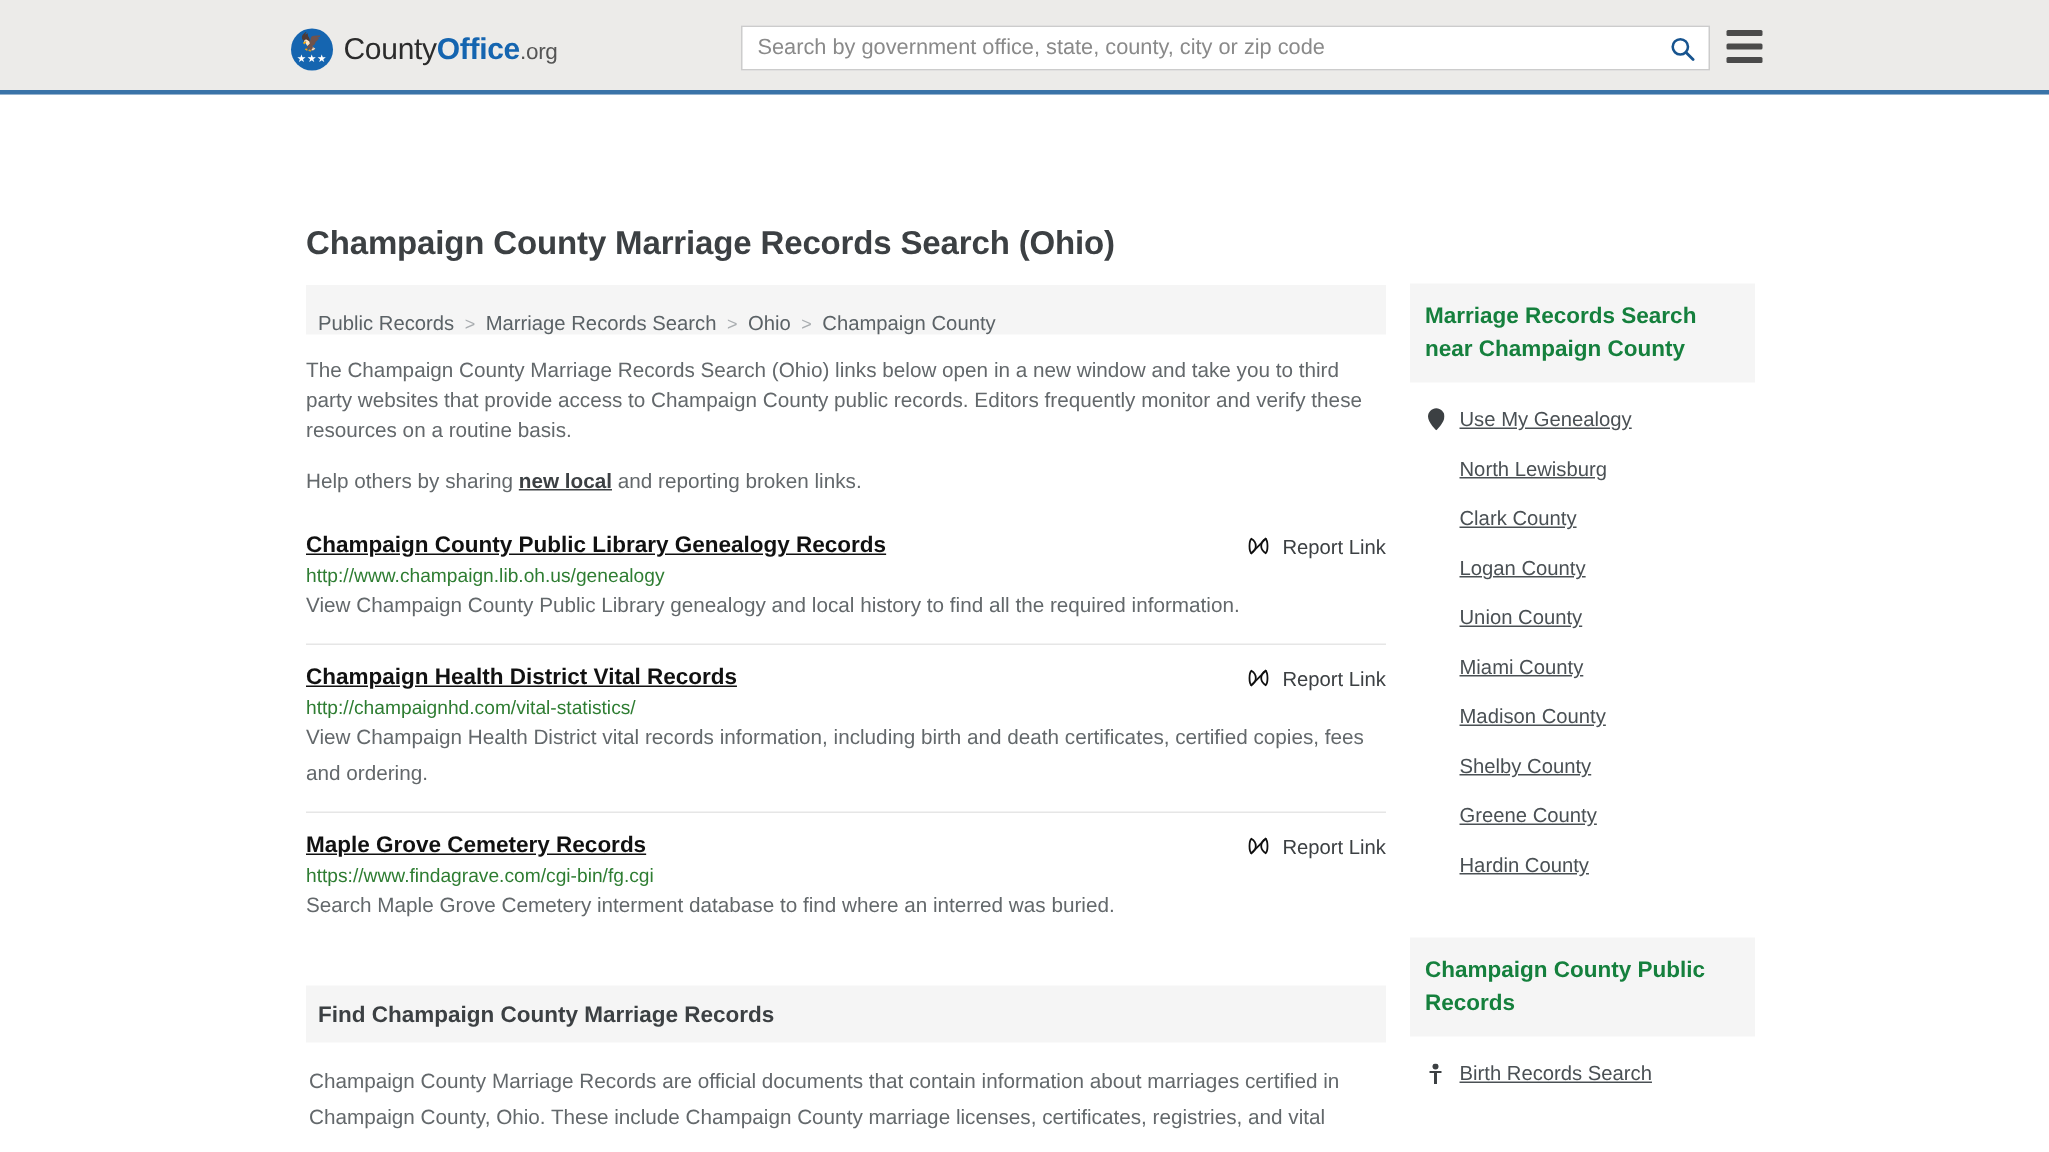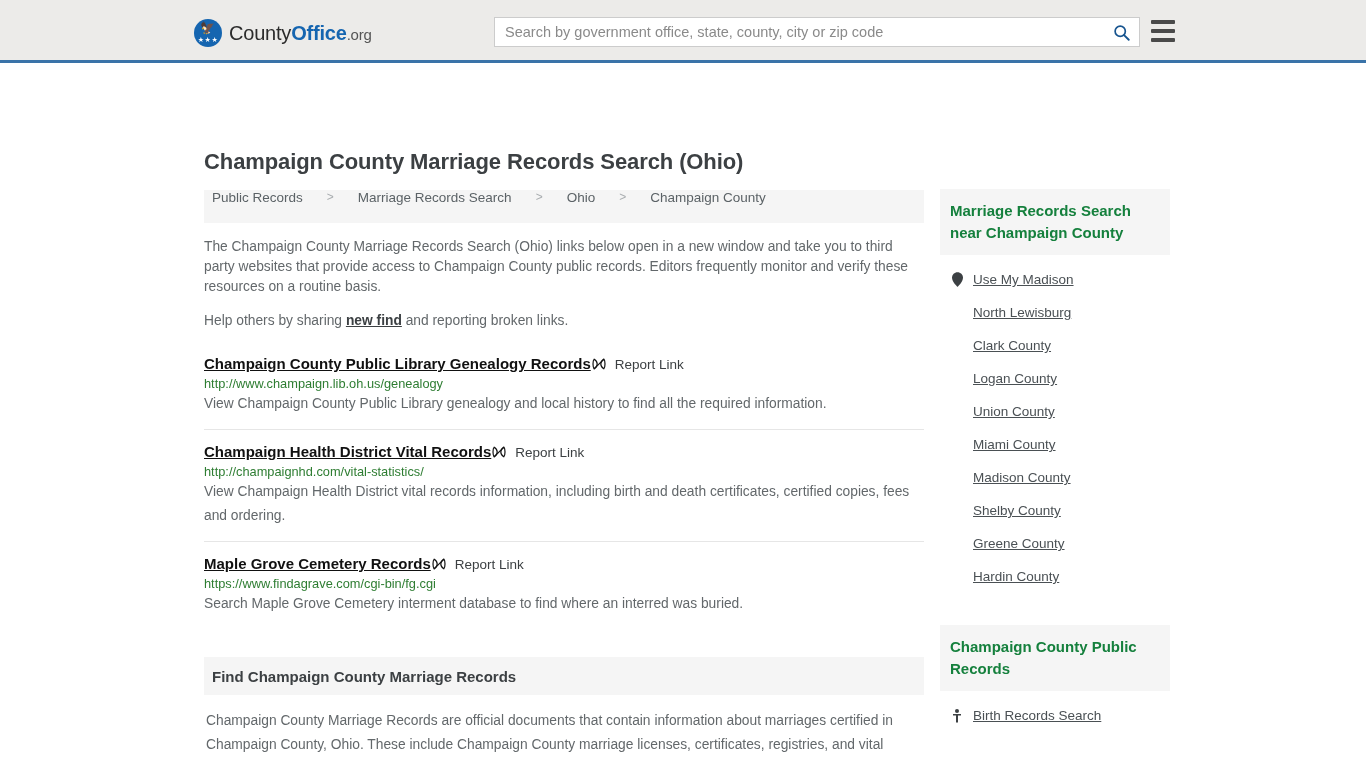--- a/index.html
+++ b/index.html
@@ -76,41 +76,41 @@
     position: absolute; left: 940px; top: 126px; width: 230px;
   }
 
   h1.page-title {
     font-size: 22px; color: #3c4043; margin: 0 0 15px 0;
     font-weight: bold; letter-spacing: -0.1px;
   }
 
   .breadcrumb {
     background: #f5f5f5; height: 33px;
-    display: flex; align-items: flex-start; gap: 24px;
+    display: flex; align-items: flex-end; gap: 7px;
     padding: 0 8px; font-size: 13.5px; margin-bottom: 14px;
   }
   .breadcrumb a { color: #5b6266; text-decoration: none; }
   .breadcrumb .sep { color: #a9adb0; font-size: 12px; }
   .breadcrumb .current { color: #5b6266; }
 
   p.intro {
     font-size: 13.8px; color: #63686b; line-height: 20px;
     margin: 0 0 14px 0;
   }
   p.intro a { color: #3c4043; text-decoration: underline; font-weight: bold; }
 
   
   .results { margin-top: 20px; }
   .result {
     border-top: 1px solid #e6e6e6;
     padding: 13px 0 13px 0;
   }
   .result:first-child { border-top: 0; padding-top: 4px; }
-  .result-head { display: flex; align-items: flex-start; justify-content: flex-start; }
+  .result-head { display: flex; align-items: flex-start; justify-content: space-between; }
   .result-title {
     font-size: 15px; color: #111; font-weight: bold;
     text-decoration: underline; cursor: pointer;
   }
   .report-link {
     display: flex; align-items: center; gap: 8px;
     font-size: 13.5px; color: #3c4043; cursor: pointer;
     white-space: nowrap; padding-top: 1px;
   }
   .broken-icon { width: 16px; height: 16px; display: block; }
@@ -196,21 +196,21 @@
       <a>Public Records</a>
       <span class="sep">&gt;</span>
       <a>Marriage Records Search</a>
       <span class="sep">&gt;</span>
       <a>Ohio</a>
       <span class="sep">&gt;</span>
       <span class="current">Champaign County</span>
     </div>
 
     <p class="intro">The Champaign County Marriage Records Search (Ohio) links below open in a new window and take you to third party websites that provide access to Champaign County public records. Editors frequently monitor and verify these resources on a routine basis.</p>
-    <p class="intro"><span>Help others by sharing </span><a>new find</a><span> and reporting broken links.</span></p>
+    <p class="intro"><span>Help others by sharing </span><a>new local</a><span> and reporting broken links.</span></p>
 
     <div class="results">
 
       <div class="result">
         <div class="result-head">
           <a class="result-title">Champaign County Public Library Genealogy Records</a>
           <div class="report-link">
             <svg class="broken-icon" viewBox="0 0 20 20">
               <path d="M3 3 L17 17 M17 3 L3 17" stroke="#111" stroke-width="1.6" fill="none" opacity="0"></path>
               <path d="M4 4 C9 7, 9 13, 4 16 C2 14, 2 6, 4 4 Z" fill="none" stroke="#111" stroke-width="1.5"></path>
@@ -270,21 +270,21 @@
     <div class="side-card">
       <div class="side-header">Marriage Records Search near Champaign County</div>
       <div class="side-links">
 
         <div class="side-link">
           <span class="side-ico">
             <svg width="11" height="15" viewBox="0 0 12 16">
               <path d="M6 0 C2.7 0 0 2.7 0 6 C0 10.5 6 16 6 16 C6 16 12 10.5 12 6 C12 2.7 9.3 0 6 0 Z" fill="#3c4043"></path>
             </svg>
           </span>
-          <a>Use My Madison</a>
+          <a>Use My Genealogy</a>
         </div>
 
         <div class="side-link">
           <span class="side-ico"></span>
           <a>North Lewisburg</a>
         </div>
         <div class="side-link">
           <span class="side-ico"></span>
           <a>Clark County</a>
         </div>

